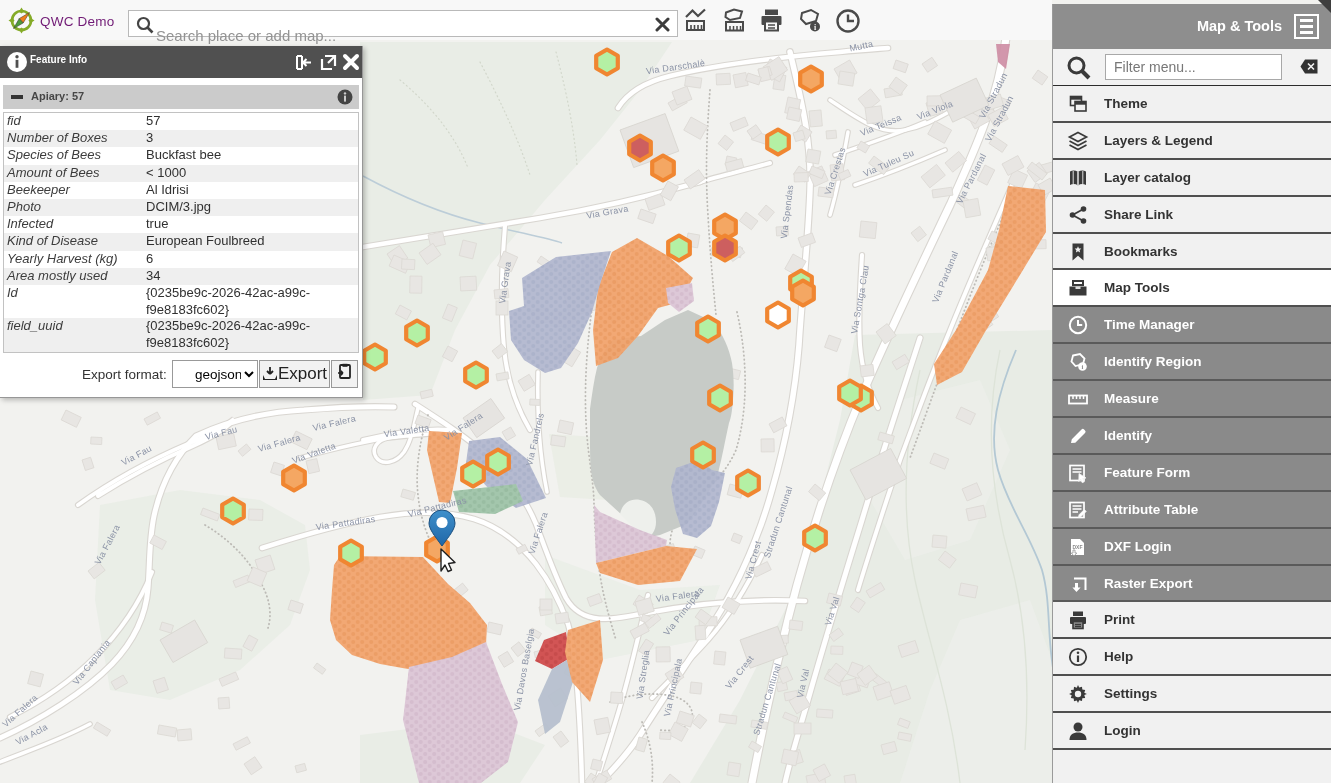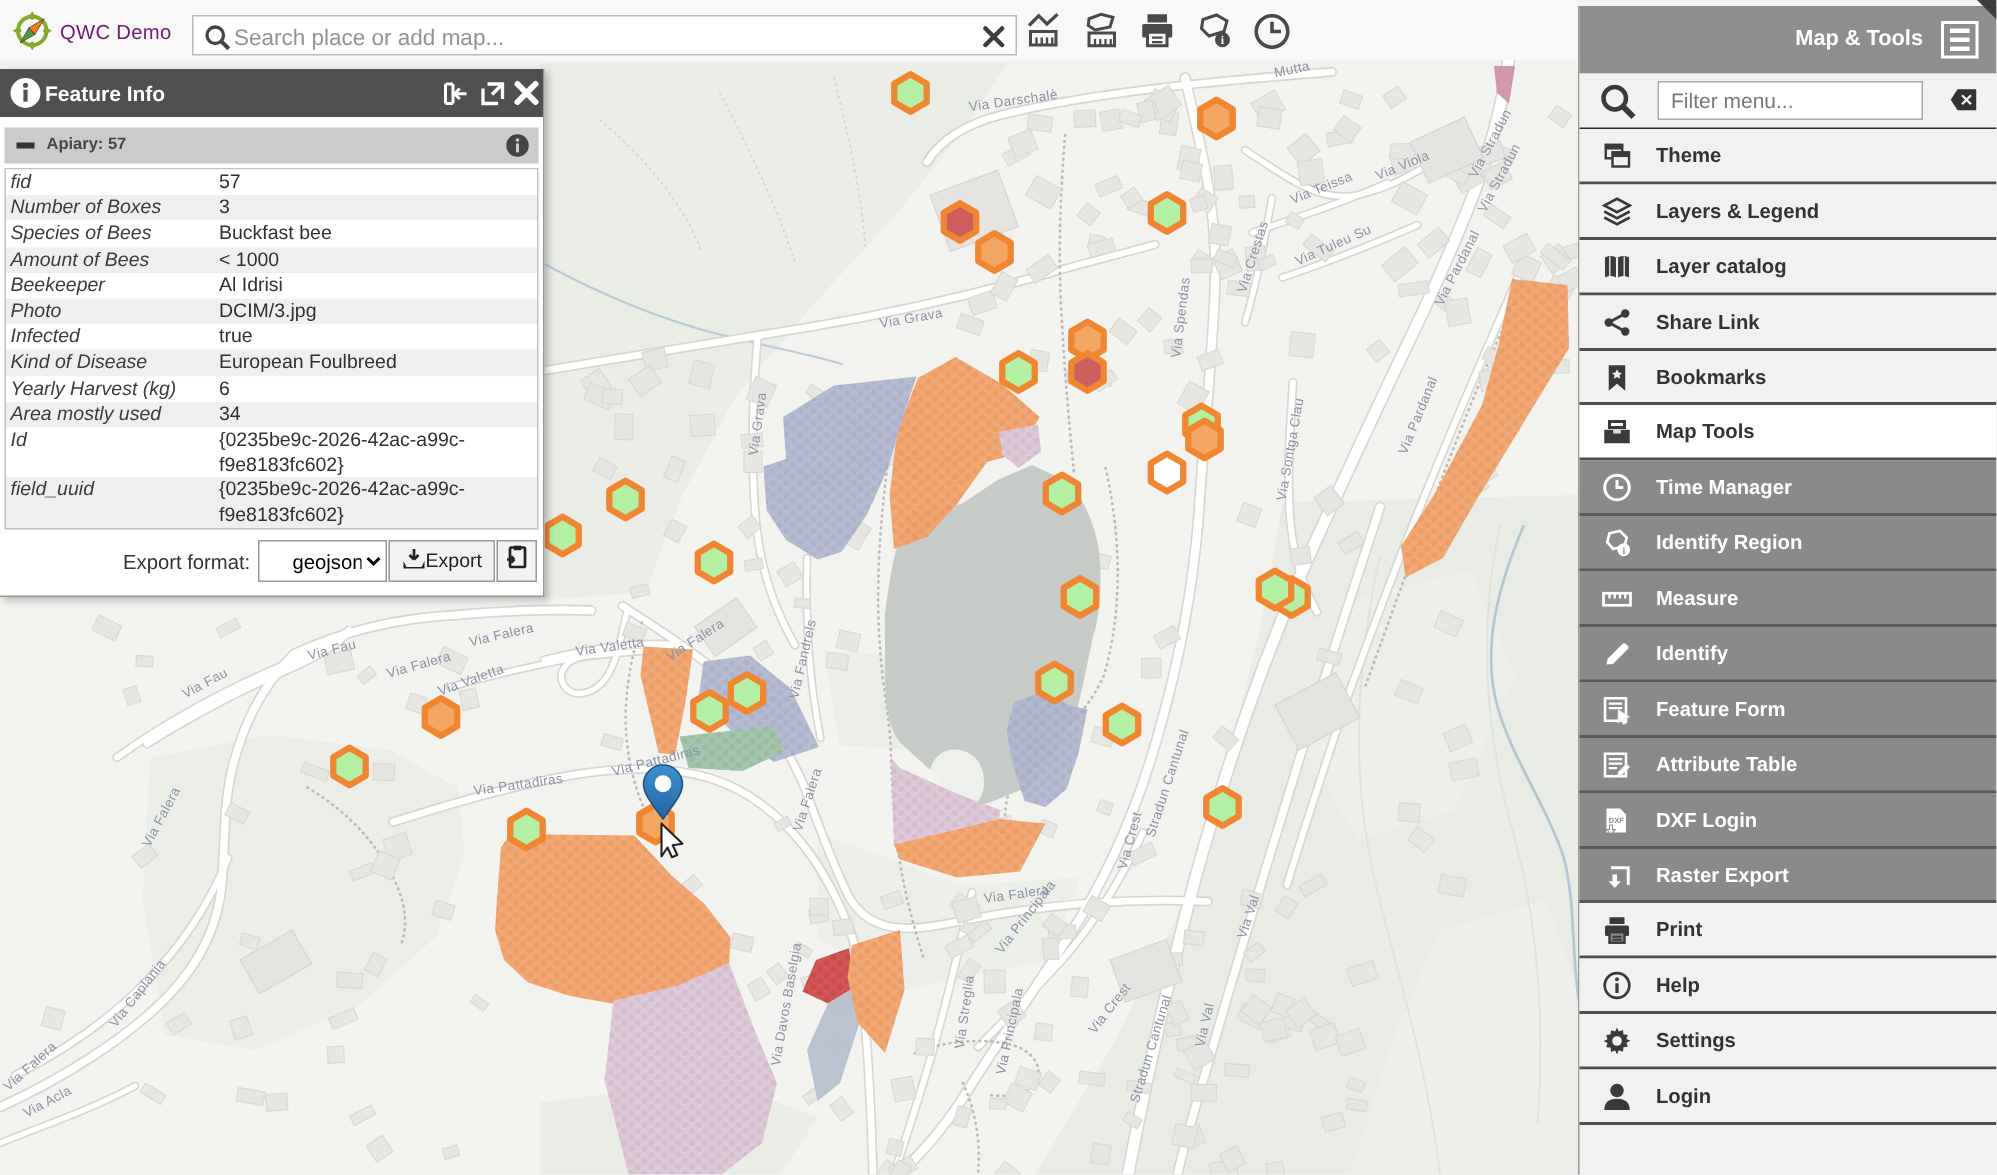--- a/index.html
+++ b/index.html
@@ -1,38 +1,38 @@
 <!DOCTYPE html>
 <html><head><meta charset="utf-8"><style>
 *{margin:0;padding:0;box-sizing:border-box}
 body{width:1331px;height:783px;overflow:hidden;position:relative;font-family:"Liberation Sans",sans-serif;background:#f2f2ef}
 #map{position:absolute;left:0;top:0}
 
 #topbar{position:absolute;left:0;top:0;width:1052px;height:40px;background:#f8f8f8}
 #logo{position:absolute;left:8px;top:7px}
 #logotext{position:absolute;left:40px;top:14px;font-size:13.5px;font-weight:normal;color:#701a75;letter-spacing:0.2px}
 #search{position:absolute;left:128px;top:10px;width:550px;height:27px;background:#fff;border:1px solid #b9b9b9;}
-#search .ph{position:absolute;left:27px;top:6px;font-size:15px;color:#939393}
+#search .ph{position:absolute;left:27px;top:16px;font-size:15px;color:#939393}
 #search .sx{position:absolute;right:8px;top:3px;font-size:16px;color:#3c3c3c;font-weight:bold}
 .tbi{position:absolute;top:8px}
 
 #fi{position:absolute;left:0;top:46px;width:363px;background:#fff;border-right:1px solid #979797;border-bottom:1px solid #979797;box-shadow:2px 2px 5px rgba(0,0,0,0.25)}
 #fihead{height:32px;background:#505050;color:#fff;position:relative}
-#fihead .t{position:absolute;left:30px;top:8px;font-size:14px;font-weight:bold}
+#fihead .t{position:absolute;left:30px;top:8px;font-size:10px;font-weight:bold}
 #fiapiary{margin:7px 3px 3px 3px;height:24px;background:#cbcbcb;position:relative;font-size:11px;font-weight:bold;color:#464646}
 #fiapiary .mz{position:absolute;left:8px;top:10px;width:12px;height:3.5px;background:#333}
 #fiapiary .nm{position:absolute;left:28px;top:5px}
 #fitable{margin:3px 3px 0 3px;border:1px solid #c2c2c2}
 .frow{display:flex;min-height:17.2px;font-size:13px;line-height:16.8px}
 .fk{width:140px;flex:0 0 140px;font-style:italic;color:#3c3c3c;padding-left:3px}
 .fv{color:#303030;padding-left:2px}
 #fiexport{height:44px;position:relative;font-size:13.5px;color:#333}
 #fiexport .lb{position:absolute;left:82px;top:14px}
 #fiexport select{position:absolute;left:172px;top:7px;width:86px;height:28px;font-size:13.5px;font-family:"Liberation Sans",sans-serif;border:1px solid #999;background:#fff;padding-left:18px}
-#fiexport .btn{position:absolute;left:259px;top:7px;width:71px;height:28px;border:1px solid #999;background:#f2f2f2;font-size:13px;color:#222;text-align:center;line-height:26px}
+#fiexport .btn{position:absolute;left:259px;top:7px;width:71px;height:28px;border:1px solid #999;background:#f2f2f2;font-size:17px;color:#222;text-align:center;line-height:26px}
 #fiexport .btn2{position:absolute;left:331px;top:7px;width:27px;height:28px;border:1px solid #999;background:#f2f2f2;text-align:center;line-height:30px}
 
 #sb{position:absolute;right:0;top:4px;width:279px;height:783px;background:#f1f1f1;border-left:1px solid #9a9a9a}
 #sbhead{height:45px;background:#8e8e8e;position:relative}
 #sbhead .t{position:absolute;right:49px;top:14px;color:#fff;font-weight:bold;font-size:14.5px}
 #sbhead .burger{position:absolute;right:12px;top:10px;width:25px;height:25px;border:2px solid #fff}
 #sbhead .burger i{display:block;height:2.8px;background:#fff;margin:3.2px 4px 0 4px}
 #fold{position:absolute;right:0;top:0;width:0;height:0;border-top:13px solid #3e3e3e;border-left:13px solid transparent}
 #sbfilter{height:37px;background:#f2f2f2;position:relative;border-bottom:1px solid #2c2c2c}
 #sbfilter input{position:absolute;left:52px;top:5px;width:177px;height:26px;border:1px solid #a8a8a8;font-size:14px;font-family:"Liberation Sans",sans-serif;padding-left:8px;color:#777;background:#fff}

